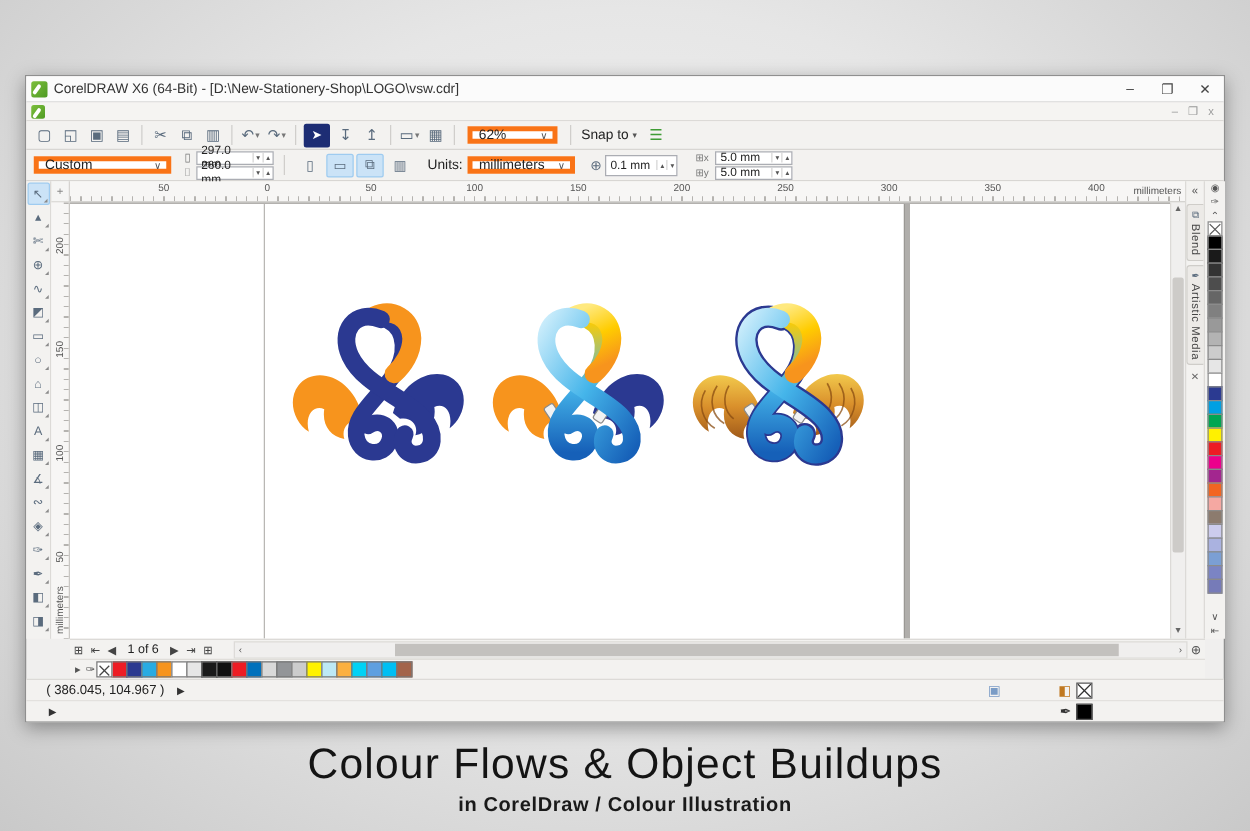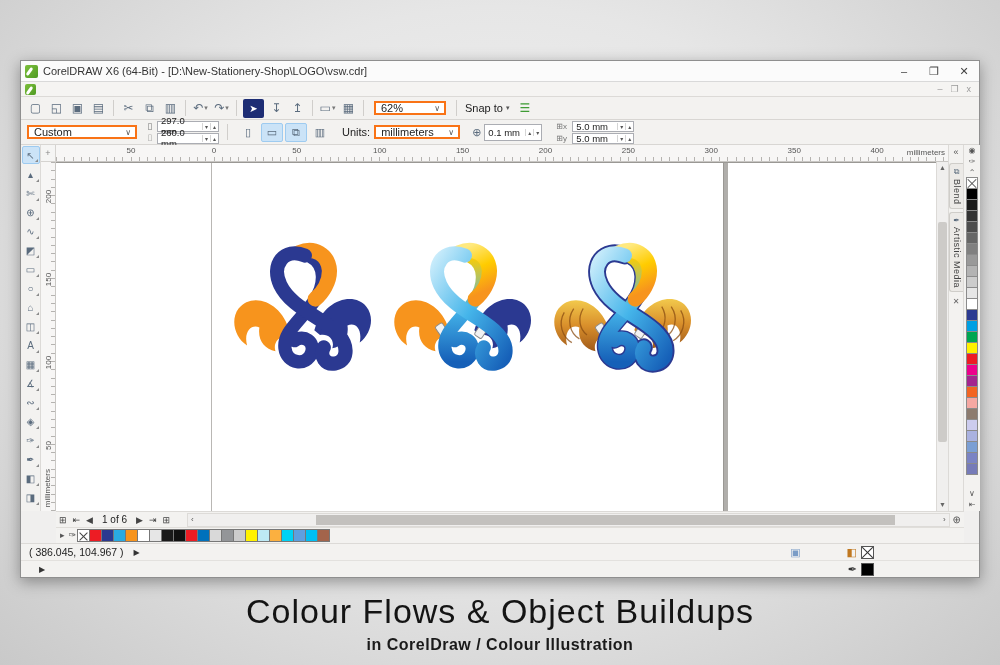--- a/index.html
+++ b/index.html
@@ -30,21 +30,21 @@
   .menurow { position:absolute; left:0; top:21px; right:0; height:15px; background:#f5f4f2; border-bottom:1px solid #dcdad7; display:flex; align-items:center; }
   .menurow .app-icon { width:11px; height:11px; }
   .docbtns { margin-left:auto; display:flex; gap:8px; padding-right:8px; color:#999; font-size:9px; }
 
   
   .toolbar { position:absolute; left:0; top:36px; right:0; height:23px; background:#f3f2f0; border-bottom:1px solid #d8d6d3; display:flex; align-items:center; padding-left:4px; }
   .tbtn { height:19px; min-width:21px; display:flex; align-items:center; justify-content:center; color:#5a6b7d; font-size:12px; border-radius:2px; padding:0 1px;}
   .tbtn.dark{ background:#1d2d74; color:#fff; width:19px; font-size:10px; margin:0 2px;}
   .tbtn .drop { font-size:7px; color:#777; margin-left:1px; }
   .tsep { width:1px; height:16px; background:#d0cecb; margin:0 4px; }
-  .combo { background:#fff; border:2px solid #f97316; height:14px; display:flex; align-items:center; font-size:11px; padding-left:5px; position:relative; }
+  .combo { background:#fff; border:4px solid #f97316; height:14px; display:flex; align-items:center; font-size:11px; padding-left:5px; position:relative; }
   .combo .caret { margin-left:auto; padding:0 4px; color:#555; font-size:8px; }
   .zoom-combo { width:72px; margin:0 6px; }
   .snap { display:flex; align-items:center; gap:3px; padding:0 4px; height:19px; border-radius:2px; }
   .opt-icon { color:#3f9c35; font-size:12px; margin-left:6px; }
 
   
   .propbar { position:absolute; left:0; top:59px; right:0; height:25px; background:#f3f2f0; border-bottom:1px solid #d8d6d3; display:flex; align-items:center; padding-left:6px; font-size:11px; }
   .preset-combo { width:110px; }
   .sizebox { display:flex; flex-direction:column; gap:1px; margin-left:8px; }
   .sizerow { display:flex; align-items:center; gap:2px; }
@@ -125,21 +125,21 @@
 
   
   .docpal { position:absolute; left:35px; right:15px; bottom:34px; height:16px; background:#f3f2f0; border-top:1px solid #e0deda; display:flex; align-items:center; padding-left:2px;}
   .docpal .pal-ic{ padding:0 2px; font-size:9px;}
   .dswatch { width:13px; height:13px; border:1px solid #777; margin-left:-1px; }
   .dswatch.none{ background:#fff; position:relative;}
   .dswatch.none::before,.dswatch.none::after{ content:""; position:absolute; left:0; right:0; top:50%; height:1px; background:#444;}
   .dswatch.none::before{ transform:rotate(45deg);} .dswatch.none::after{ transform:rotate(-45deg);}
 
   
-  .status1 { position:absolute; left:0; right:0; bottom:17px; height:17px; background:#f3f2f0; border-top:1px solid #dcdad7; display:flex; align-items:center; padding-left:8px; font-size:10.5px; color:#222;}
+  .status1 { position:absolute; left:0; right:0; bottom:17px; height:17px; background:#f3f2f0; border-top:1px solid #dcdad7; display:flex; align-items:center; padding-left:16px; font-size:10.5px; color:#222;}
   .status2 { position:absolute; left:0; right:0; bottom:0; height:17px; background:#f3f2f0; border-top:1px solid #e3e1de; display:flex; align-items:center; padding-left:8px; font-size:10.5px; color:#222;}
   .flyout { font-size:8px; color:#333; margin-left:10px; }
   .stat-right1 { position:absolute; right:105px; display:flex; align-items:center; gap:46px;}
   .proof-ic { color:#7a9cc6; font-size:11px; }
   .ind { display:flex; align-items:center; gap:4px; }
   .ind .g { font-size:11px; color:#c07820; }
   .ind .g.pen { color:#333; }
   .ind-swatch { width:13px; height:13px; border:1px solid #555; }
   .ind-swatch.none { background:#fff; position:relative; overflow:hidden;}
   .ind-swatch.none::before,.ind-swatch.none::after{ content:""; position:absolute; left:-2px; right:-2px; top:50%; height:1px; background:#333;}

